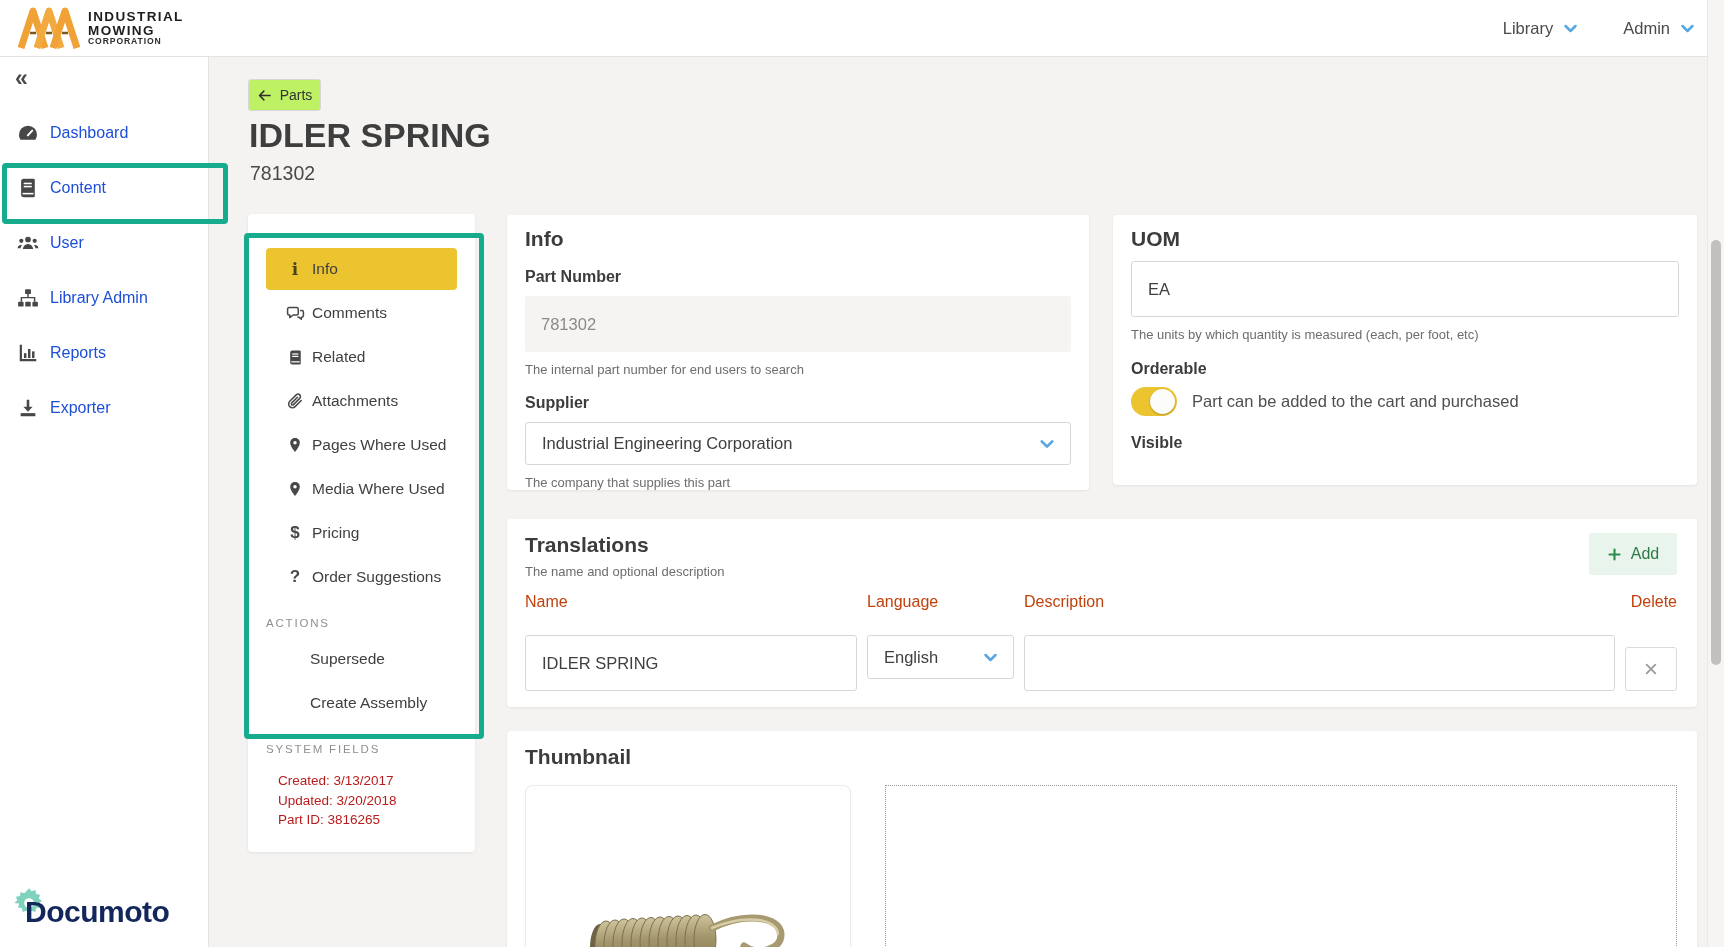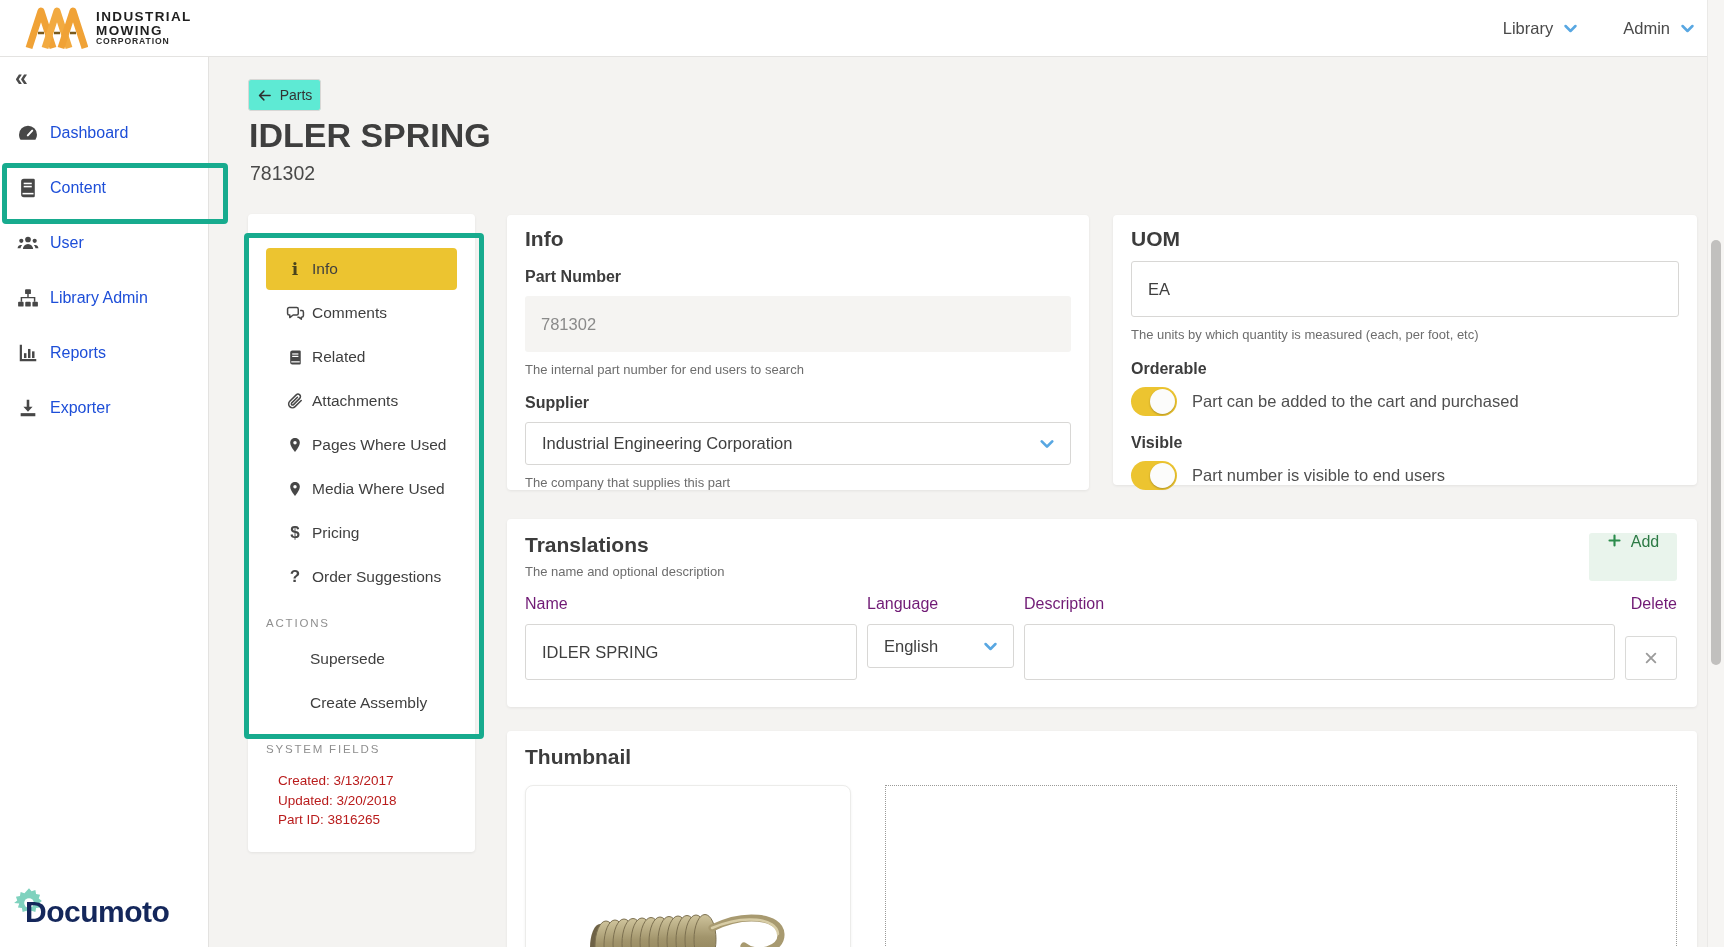--- a/index.html
+++ b/index.html
@@ -1,21 +1,21 @@
 <!DOCTYPE html>
 <html><head>
 <meta charset="utf-8">
 <style>
   * { box-sizing: border-box; margin: 0; padding: 0; }
   html,body { width:1724px; height:947px; overflow:hidden; }
   body { font-family:"Liberation Sans", sans-serif; background:#f4f3f1; color:#3e3e3e; position:relative; }
 
   
   .app-header { position:absolute; left:0; top:0; width:1724px; height:57px; background:#fff; border-bottom:1px solid #e4e3e1; z-index:6; }
-  .logo-wrap { position:absolute; left:24px; top:6px; display:flex; align-items:center; gap:8px; }
+  .logo-wrap { position:absolute; left:16px; top:6px; display:flex; align-items:center; gap:8px; }
   .logo-text { line-height:1.02; color:#1e1e1e; }
   .logo-text .l1, .logo-text .l2 { font-size:13.5px; font-weight:700; letter-spacing:1.4px; }
   .logo-text .l3 { font-size:8.6px; font-weight:700; letter-spacing:0.9px; color:#2a2a2a; }
   .header-nav { position:absolute; right:28px; top:0; height:56px; display:flex; align-items:center; gap:44px; }
   .header-menu { display:flex; align-items:center; gap:9px; font-size:16.5px; color:#4a4a4a; cursor:pointer; }
 
   
   .left-sidebar { position:absolute; left:0; top:57px; width:209px; height:890px; background:#fff; border-right:1px solid #e3e2e0; z-index:5; }
   .collapse-btn { position:absolute; left:15px; top:8px; font-size:23px; font-weight:700; color:#4c4c4c; cursor:pointer; }
   .side-nav { position:absolute; left:0; top:48px; width:100%; }
@@ -25,21 +25,21 @@
   .brand { position:absolute; left:10px; top:828px; width:210px; height:55px; }
   .brand .gear { position:absolute; left:2px; top:1px; }
   .brand .brand-text { position:absolute; left:15px; top:10px; font-size:30px; font-weight:700; letter-spacing:-0.5px; color:#14275b; }
 
   
   .annot { position:absolute; border:5px solid #17ab8e; border-radius:4px; z-index:20; pointer-events:none; }
   .annot-content { left:2px; top:163px; width:226px; height:61px; }
   .annot-partnav { left:244px; top:233px; width:240px; height:506px; }
 
   
-  .back-btn { position:absolute; left:248px; top:79px; width:73px; height:32px; background:#5eead4; border:1px solid #d8d7d5; border-radius:3px; display:flex; align-items:center; justify-content:center; gap:8px; font-size:14px; color:#333; cursor:pointer; z-index:2; }
+  .back-btn { position:absolute; left:248px; top:79px; width:73px; height:32px; background:#bef264; border:1px solid #d8d7d5; border-radius:3px; display:flex; align-items:center; justify-content:center; gap:8px; font-size:14px; color:#333; cursor:pointer; z-index:2; }
   .page-title { position:absolute; left:249px; top:116px; font-size:34px; font-weight:700; color:#3e3e3e; }
   .page-subtitle { position:absolute; left:250px; top:162px; font-size:19.5px; color:#494949; }
 
   
   .card { position:absolute; background:#fff; border-radius:4px; box-shadow:0 1px 3px rgba(0,0,0,0.07); }
   .card h2 { font-size:21px; font-weight:700; color:#3c3c3c; }
 
   
   .part-nav-card { left:248px; top:214px; width:227px; height:638px; padding-top:33px; }
   .pnav-item { height:44px; display:flex; align-items:center; padding-left:37px; font-size:15.5px; color:#3f3f3f; cursor:pointer; }
@@ -71,24 +71,24 @@
   .uom-card .f-label { margin-top:18px; font-size:16px; }
   .toggle-row { display:flex; align-items:center; gap:15px; margin-top:9px; }
   .toggle { width:46px; height:29px; border-radius:15px; background:#ecc430; position:relative; cursor:pointer; flex:0 0 46px; }
   .toggle .knob { position:absolute; top:2px; left:19px; width:25px; height:25px; border-radius:50%; background:#fcfcfb; box-shadow:0 1px 2px rgba(0,0,0,0.25); }
   .toggle-row .t-text { font-size:16.5px; color:#4f4f4f; }
 
   
   .trans-card { left:507px; top:519px; width:1190px; height:188px; padding:14px 20px 0 18px; }
   .trans-head { display:flex; justify-content:space-between; align-items:flex-start; }
   .trans-head .f-help { margin-top:7px; }
-  .add-btn { width:88px; height:48px; background:#e9f4ec; border:none; border-radius:3px; display:flex; align-items:flex-start; justify-content:center; gap:9px; font-size:16px; color:#2c7a45; cursor:pointer; font-family:"Liberation Sans",sans-serif; }
+  .add-btn { width:88px; height:42px; background:#e9f4ec; border:none; border-radius:3px; display:flex; align-items:center; justify-content:center; gap:9px; font-size:16px; color:#2c7a45; cursor:pointer; font-family:"Liberation Sans",sans-serif; }
   .trans-row { display:flex; gap:10px; margin-top:14px; }
   .t-col { display:flex; flex-direction:column; }
-  .t-col .col-label { font-size:16px; color:#701a75; margin-bottom:11px; }
+  .t-col .col-label { font-size:16px; color:#c2410c; margin-bottom:24px; }
   .col-name { width:332px; }
   .col-lang { width:147px; }
   .col-desc { flex:1; }
   .col-del { width:52px; margin-left:auto; align-items:flex-end;justify-content:space-between; }
   .del-btn { width:52px; height:44px; background:#fff; border:1px solid #dadad8; border-radius:3px; display:flex; align-items:center; justify-content:center; cursor:pointer; }
 
   
   .thumb-card { left:507px; top:731px; width:1190px; height:260px; padding:14px 20px 0 18px; }
   .thumb-body { display:flex; margin-top:16px; }
   .thumb-tile { width:326px; height:200px; background:#fff; border:1px solid #ececea; border-radius:8px; box-shadow:0 1px 3px rgba(0,0,0,0.06); position:relative; overflow:hidden; cursor:pointer; }
@@ -328,26 +328,20 @@
 
   <div class="f-label">Orderable</div>
   <div class="toggle-row">
     <span class="toggle">
         <span class="knob"></span>
       </span>
     <span class="t-text">Part can be added to the cart and purchased</span>
   </div>
 
   <div class="f-label">Visible</div>
-  <div class="toggle-row">
-    <span class="toggle">
-        <span class="knob"></span>
-      </span>
-    <span class="t-text">Part number is visible to end users</span>
-  </div>
 </div>
 
 <div class="card trans-card">
   <div class="trans-head">
     <div>
       <h2>Translations</h2>
       <div class="f-help">The name and optional description</div>
     </div>
     <button class="add-btn">
       <span>

